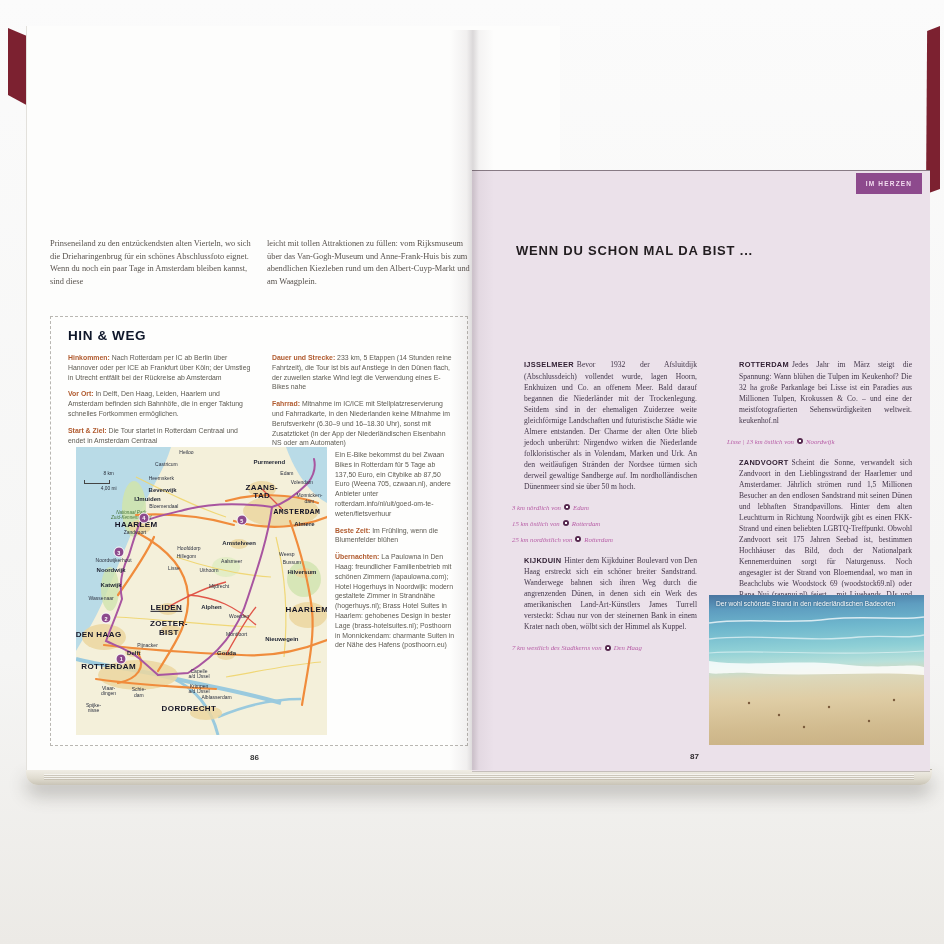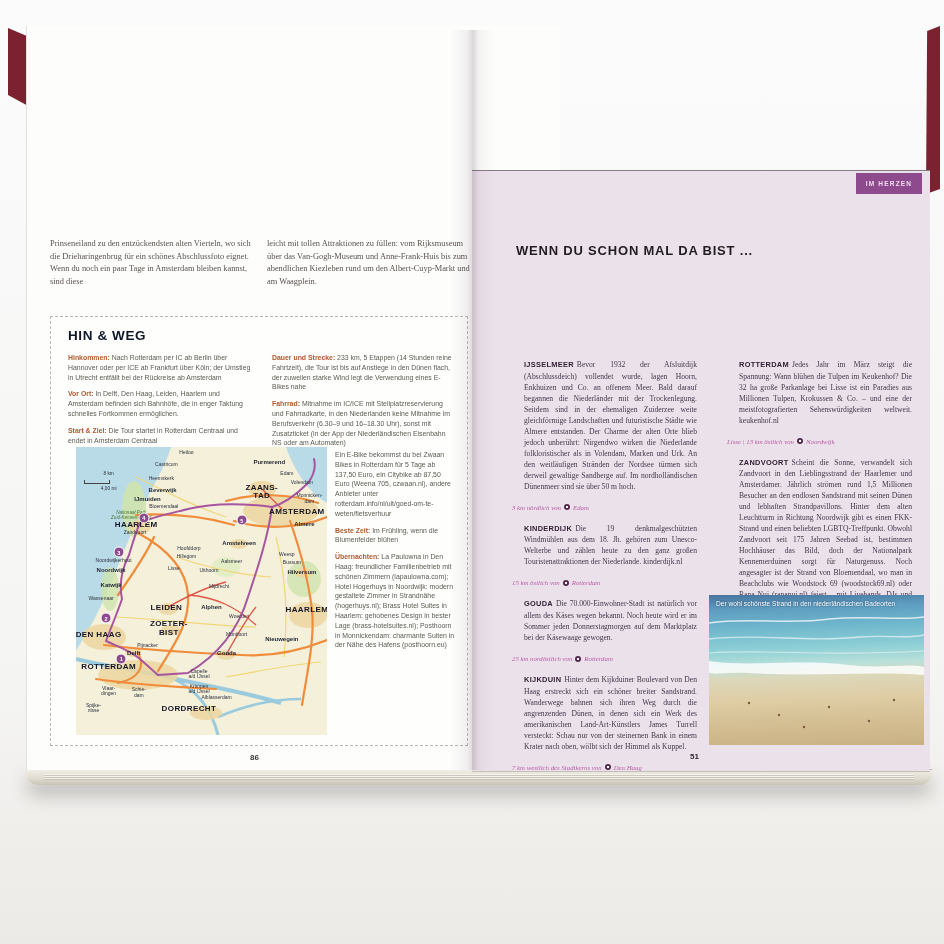--- a/index.html
+++ b/index.html
@@ -189,37 +189,37 @@
 Zuid-Kennemerland</span>
               <span class="lbl L1" style="left: 24%; top: 27.2%;">HAARLEM</span>
               <span class="lbl L3" style="left: 23.5%; top: 29.8%;">Zandvoort</span>
               <span class="lbl L1" style="left: 74%; top: 15.5%;">ZAANS-
 TAD</span>
               <span class="lbl L2" style="left: 77%; top: 5.2%;">Purmerend</span>
               <span class="lbl L3" style="left: 84%; top: 9.4%;">Edam</span>
               <span class="lbl L3" style="left: 90%; top: 12.5%;">Volendam</span>
               <span class="lbl L3" style="left: 93%; top: 17.8%;">Monnicken-
 dam</span>
-              <span class="lbl L1" style="left: 88%; top: 22.5%;">AMSTERDAM</span>
+              <span class="lbl L1" style="left: 88%; top: 22.5%; font-family: Liberation Mono, monospace;">AMSTERDAM</span>
               <span class="lbl L2" style="left: 91%; top: 26.6%;">Almere</span>
               <span class="lbl L2" style="left: 65%; top: 33.3%;">Amstelveen</span>
               <span class="lbl L3" style="left: 45%; top: 35.4%;">Hoofddorp</span>
               <span class="lbl L3" style="left: 44%; top: 38.2%;">Hillegom</span>
               <span class="lbl L3" style="left: 62%; top: 40%;">Aalsmeer</span>
               <span class="lbl L3" style="left: 15%; top: 39.7%;">Noordwijkerhout</span>
               <span class="lbl L2" style="left: 14%; top: 42.6%;">Noordwijk</span>
               <span class="lbl L3" style="left: 39%; top: 42.4%;">Lisse</span>
               <span class="lbl L3" style="left: 53%; top: 43.1%;">Uithoorn</span>
               <span class="lbl L3" style="left: 84%; top: 37.4%;">Weesp</span>
               <span class="lbl L3" style="left: 86%; top: 40.4%;">Bussum</span>
               <span class="lbl L2" style="left: 90%; top: 43.3%;">Hilversum</span>
               <span class="lbl L2" style="left: 14%; top: 47.8%;">Katwijk</span>
               <span class="lbl L3" style="left: 57%; top: 48.5%;">Mijdrecht</span>
               <span class="lbl L3" style="left: 10%; top: 52.9%;">Wassenaar</span>
-              <span class="lbl L1" style="left: 36%; top: 55.9%;">LEIDEN</span>
+              <span class="lbl L1" style="left: 36%; top: 55.9%; text-decoration: underline;">LEIDEN</span>
               <span class="lbl L2" style="left: 54%; top: 55.6%;">Alphen</span>
               <span class="lbl L3" style="left: 65%; top: 58.9%;">Woerden</span>
               <span class="lbl L1" style="left: 92%; top: 56.6%;">HAARLEM</span>
               <span class="lbl L1" style="left: 37%; top: 63%;">ZOETER-
 BIST</span>
               <span class="lbl L1" style="left: 9%; top: 65.3%;">DEN HAAG</span>
               <span class="lbl L3" style="left: 64%; top: 65.3%;">Montfoort</span>
               <span class="lbl L2" style="left: 82%; top: 66.5%;">Nieuwegein</span>
               <span class="lbl L3" style="left: 28.5%; top: 69%;">Pijnacker</span>
               <span class="lbl L2" style="left: 23%; top: 71.4%;">Delft</span>
@@ -261,29 +261,27 @@
 
         <div class="entry">
             <p class="entry-text"><b class="term">IJSSELMEER</b><span>Bevor 1932 der Afsluitdijk (Abschlussdeich) vollendet wurde, lagen Hoorn, Enkhuizen und Co. an offenem Meer. Bald darauf begannen die Niederländer mit der Trockenlegung. Seitdem sind in der ehemaligen Zuiderzee weite gleichförmige Landschaften und futuristische Städte wie Almere entstanden. Der Charme der alten Orte blieb jedoch unberührt: Nirgendwo wirken die Niederlande folkloristischer als in Volendam, Marken und Urk. An den weitläufigen Stränden der Nordsee türmen sich derweil gewaltige Sandberge auf. Im nordholländischen Dünenmeer sind sie über 50 m hoch.</span></p>
             <div class="efoot">
               <span>3 km nördlich von</span>
               <span class="pin"></span>
               <span>Edam</span>
             </div>
           </div>
             <div class="entry">
-            <p class="entry-text"><b class="term">KINDERDIJK</b><span>Die 19 denkmalgeschützten Windmühlen aus dem 18. Jh. gehören zum Unesco-Welterbe und zählen heute zu den ganz großen Touristenattraktionen der Niederlande. kinderdijk.nl</span></p>
             <div class="efoot">
               <span>15 km östlich von</span>
               <span class="pin"></span>
               <span>Rotterdam</span>
             </div>
           </div>
             <div class="entry">
-            <p class="entry-text"><b class="term">GOUDA</b><span>Die 70.000-Einwohner-Stadt ist natürlich vor allem des Käses wegen bekannt. Noch heute wird er im Sommer jeden Donnerstagmorgen auf dem Marktplatz bei der Käsewaage gewogen.</span></p>
             <div class="efoot">
               <span>25 km nordöstlich von</span>
               <span class="pin"></span>
               <span>Rotterdam</span>
             </div>
           </div>
             <div class="entry">
             <p class="entry-text"><b class="term">KIJKDUIN</b><span>Hinter dem Kijkduiner Boulevard von Den Haag erstreckt sich ein schöner breiter Sandstrand. Wanderwege bahnen sich ihren Weg durch die angrenzenden Dünen, in denen sich ein Werk des amerikanischen Land-Art-Künstlers James Turrell versteckt: Schau nur von der steinernen Bank in einem Krater nach oben, wölbt sich der Himmel als Kuppel.</span></p>
             <div class="efoot">
               <span>7 km westlich des Stadtkerns von</span>
@@ -320,18 +318,18 @@
               <circle cx="70" cy="120" r="1.2"></circle>
               <circle cx="120" cy="112" r="1.2"></circle>
             <circle cx="160" cy="126" r="1.2"></circle>
               <circle cx="95" cy="132" r="1.2"></circle>
               <circle cx="185" cy="105" r="1.2"></circle>
           </g>
         </svg>
         <div class="beach-caption">Der wohl schönste Strand in den niederländischen Badeorten</div>
       </div>
 
-      <div class="pagenum pagenum-right" style="left:218px;top:581px;position:absolute">51</div>
+      <div class="pagenum pagenum-right" style="left:218px;top:581px;position:absolute">87</div>
     </div>
 
     <div class="gutter"></div>
   </div>
 </div>
 
 </body></html>

